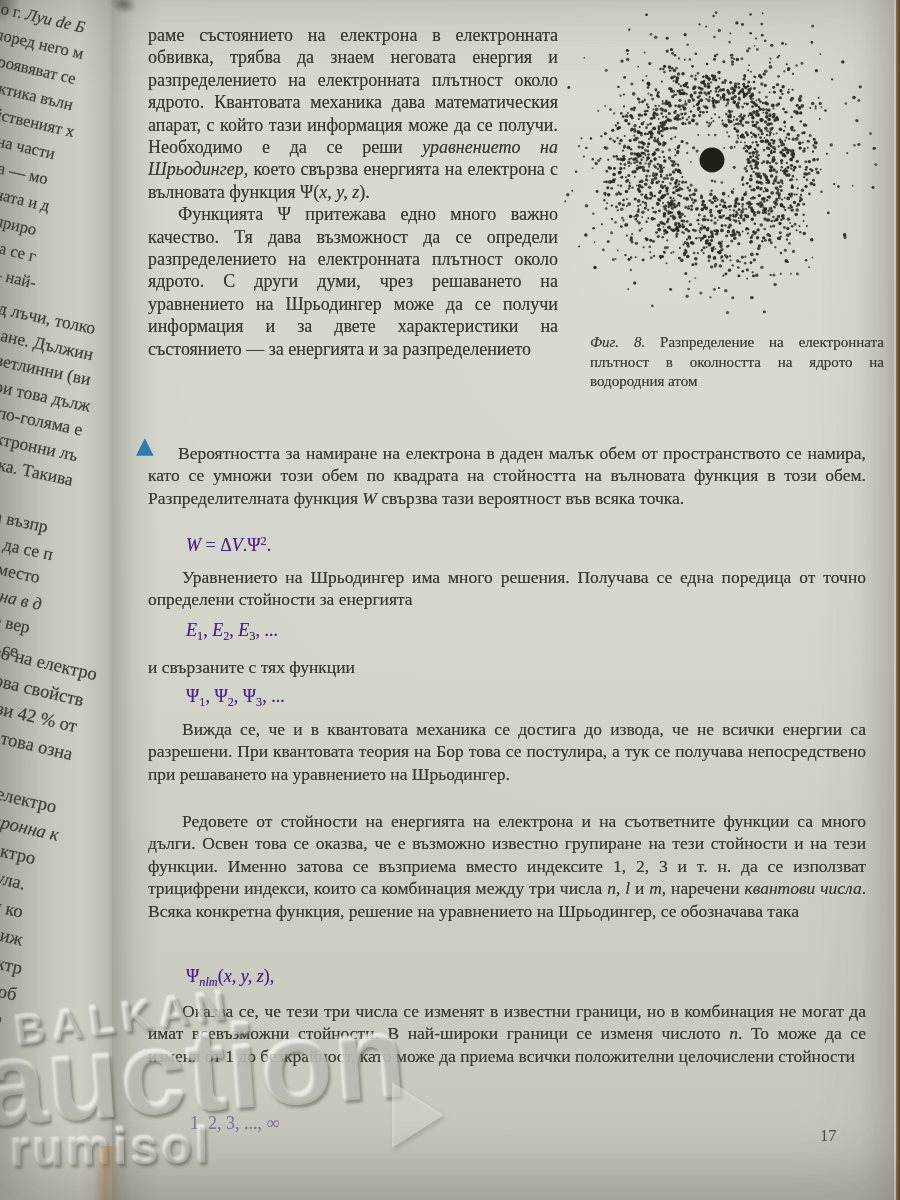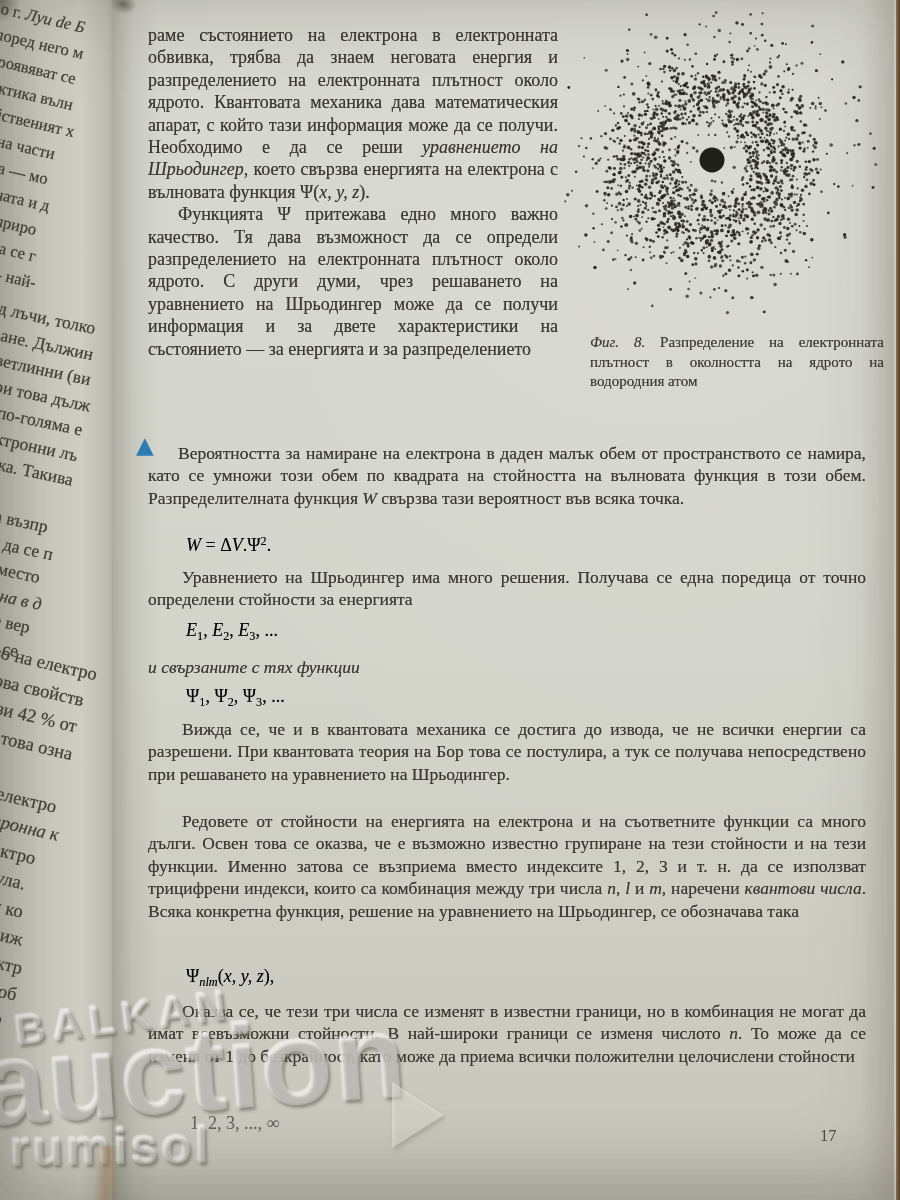--- a/index.html
+++ b/index.html
@@ -42,21 +42,21 @@
   
   .txt{position:absolute;color:#3a3931;text-align:justify;
        text-shadow:0 0 .6px rgba(58,57,49,.65);}
   .col-narrow{left:148px;top:24px;width:410px;font-size:18px;line-height:22.4px;}
   .col-narrow p{margin:0;}
   .col-narrow p+p{text-indent:30px;}
   .p2cont{left:601px;top:404px;width:270px;font-size:18px;line-height:22.4px;text-align:left;}
   .caption{left:590px;top:333px;width:294px;font-size:15px;line-height:19.5px;color:#3e3d34;}
   .body-block{width:718px;font-size:17.5px;line-height:22.4px;}
   .ind{text-indent:34px;}
-  .formula{position:absolute;font-size:18px;color:#000000;text-shadow:0 0 .6px rgba(58,57,49,.6);}
+  .formula{position:absolute;font-size:18px;color:#4c1d95;text-shadow:0 0 .6px rgba(58,57,49,.6);}
   sub{font-size:68%;vertical-align:-.3em;}
   sup{font-size:68%;vertical-align:.45em;}
   .marker{position:absolute;left:136px;top:434px;font-size:23px;line-height:23px;
           color:#2b7cb5;font-family:"DejaVu Sans",sans-serif;text-shadow:none;}
   .faint{opacity:.5;}
   .pageno{position:absolute;left:820px;top:1126px;font-size:16.5px;color:#504e44;}
 
   
   .fig{position:absolute;left:560px;top:6px;width:340px;height:316px;}
 
@@ -1964,21 +1964,21 @@
   <div class="txt body-block" style="left:148px;top:442px;"><span class="ind-wrap" style="display:inline;"></span>
     <span style="display:inline-block;width:30px;"></span><span><span>Вероятността за намиране на електрона в даден малък обем от пространството се намира, като се умножи този обем по квадрата на стойността на вълновата функция в този обем. Разпределителната функция </span><span style="font-style: italic;">W</span><span> свързва тази вероятност във всяка точка.</span></span>
   </div>
 
   <div class="formula" style="left:186px;top:534px;"><span style="font-style: italic;">W</span><span> = Δ</span><span style="font-style: italic;">V</span><span>.Ψ</span><sup>2</sup><span>.</span></div>
 
   <div class="txt body-block ind" style="left:148px;top:566px;"><span>Уравнението на Шрьодингер има много решения. Получава се една поредица от точно определени стойности за енергията</span></div>
 
   <div class="formula" style="left:186px;top:620px;"><span style="font-style: italic;">E</span><sub>1</sub><span>, </span><span style="font-style: italic;">E</span><sub>2</sub><span>, </span><span style="font-style: italic;">E</span><sub>3</sub><span>, ...</span></div>
 
-  <div class="txt body-block" style="left:148px;top:656px;text-align:left;font-style:italic;">и свързаните с тях функции</div>
+  <div class="txt body-block" style="left:148px;top:656px;text-align:left;">и свързаните с тях функции</div>
 
   <div class="formula" style="left:186px;top:686px;"><span>Ψ</span><sub>1</sub><span>, Ψ</span><sub>2</sub><span>, Ψ</span><sub>3</sub><span>, ...</span></div>
 
   <div class="txt body-block ind" style="left:148px;top:718px;"><span>Вижда се, че и в квантовата механика се достига до извода, че не всички енергии са разрешени. При квантовата теория на Бор това се постулира, а тук се получава непосредствено при решаването на уравнението на Шрьодингер.</span></div>
 
   <div class="txt body-block ind" style="left:148px;top:810px;"><span>Редовете от стойности на енергията на електрона и на съответните функции са много дълги. Освен това се оказва, че е възможно известно групиране на тези стойности и на тези функции. Именно затова се възприема вместо индексите 1, 2, 3 и т. н. да се използват трицифрени индекси, които са комбинация между три числа </span><span style="font-style: italic;">n</span><span>, </span><span style="font-style: italic;">l</span><span> и </span><span style="font-style: italic;">m</span><span>, наречени </span><span style="font-style: italic;">квантови числа</span><span>. Всяка конкретна функция, решение на уравнението на Шрьодингер, се обозначава така</span></div>
 
   <div class="formula" style="left:186px;top:966px;"><span>Ψ</span><sub style="font-style: italic;">nlm</sub><span>(</span><span style="font-style: italic;">x, y, z</span><span>),</span></div>
 
   <div class="txt body-block ind" style="left:148px;top:1000px;"><span>Оказва се, че тези три числа се изменят в известни граници, но в комбинация не могат да имат всевъзможни стойности. В най-широки граници се изменя числото </span><span style="font-style: italic;">n</span><span>. То може да се изменя от 1 до безкрайност, като може да приема всички положителни целочислени стойности</span></div>

